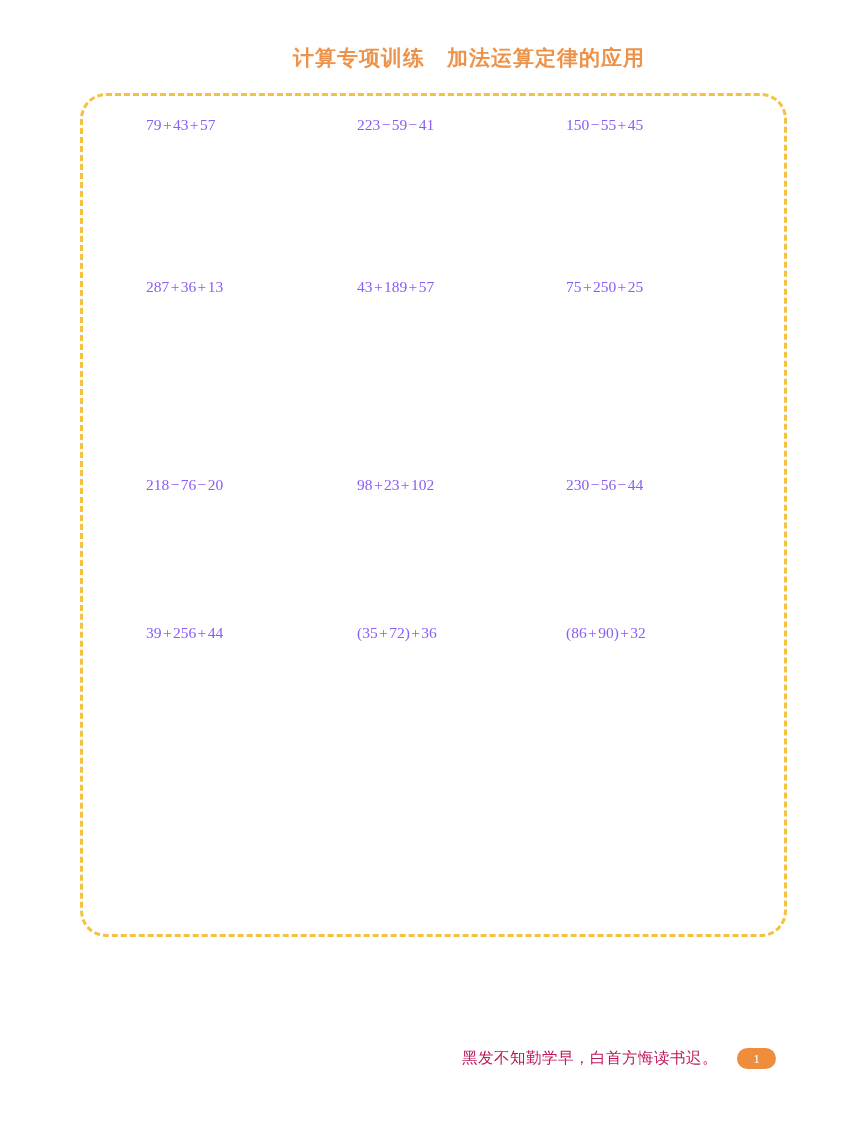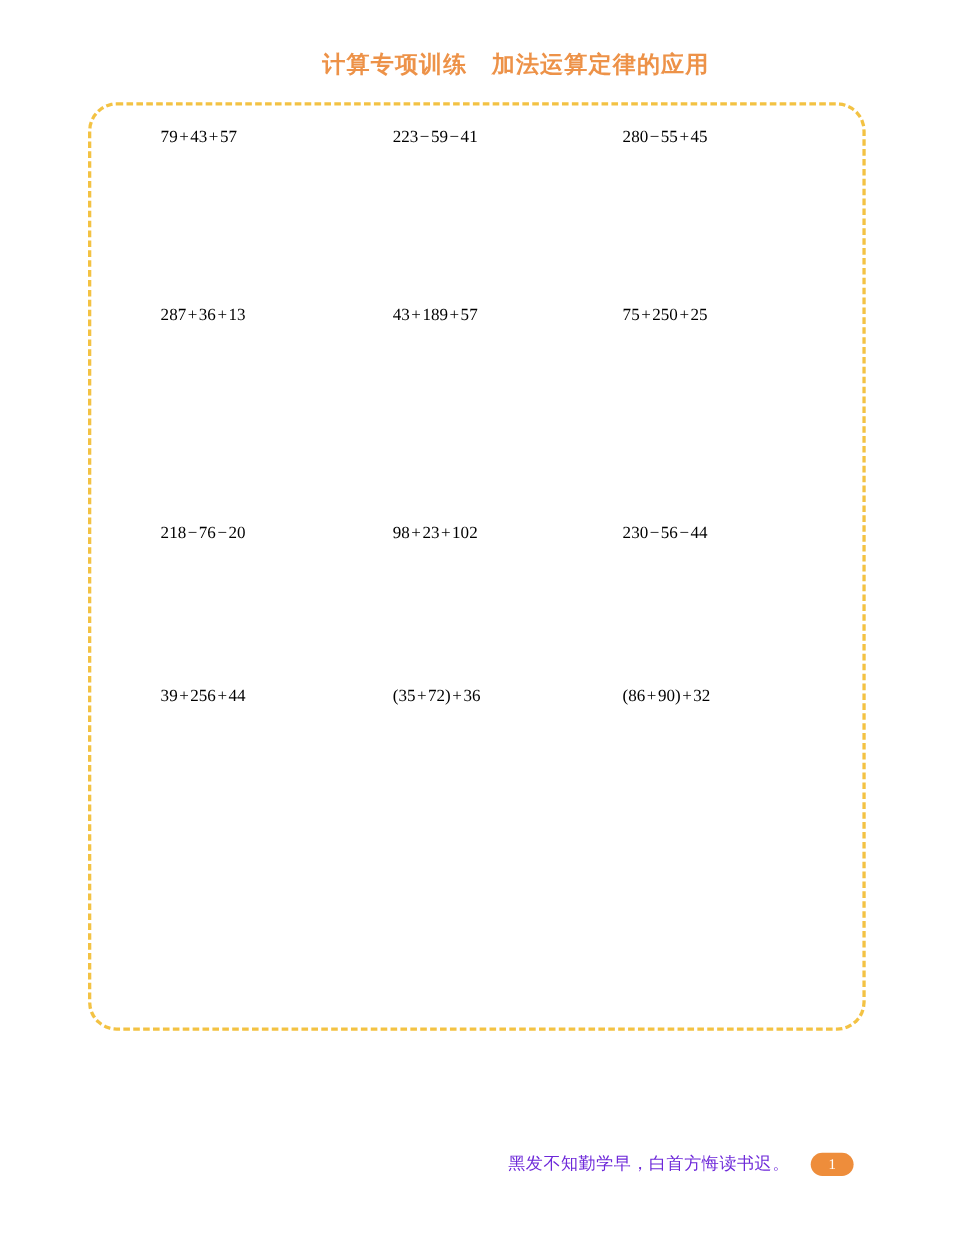--- a/index.html
+++ b/index.html
@@ -36,21 +36,21 @@
     height: 844px;
     box-sizing: border-box;
     border: 3px dashed #F3C243;
     border-radius: 26px;
     background: #ffffff;
   }
   .problem {
     position: absolute;
     font-family: "Liberation Serif", "DejaVu Serif", serif;
     font-size: 15.5px;
-    color: #000000;
+    color: #8b5cf6;
     word-spacing: -2.5px;
     white-space: nowrap;
   }
   .c1 { left: 63px; }
   .c2 { left: 274px; }
   .c3 { left: 483px; }
   .r1 { top: 20px; }
   .r2 { top: 182px; }
   .r3 { top: 380px; }
   .r4 { top: 528px; }
@@ -58,21 +58,21 @@
     position: absolute;
     top: 1048px;
     right: 90px;
     display: flex;
     align-items: center;
     gap: 19px;
   }
   .footer-quote {
     font-family: "Liberation Serif", "DejaVu Serif", serif;
     font-size: 15.5px;
-    color: #6d28d9;
+    color: #be185d;
     letter-spacing: 0.5px;
   }
   .page-number-badge {
     width: 39px;
     height: 21px;
     border-radius: 11px;
     background: #EE8D3B;
     color: #ffffff;
     font-family: "Liberation Serif", "DejaVu Serif", serif;
     font-size: 13.5px;
@@ -83,21 +83,21 @@
 </head>
 <body>
 
 <div class="page">
 
   <div class="page-title">计算专项训练　加法运算定律的应用</div>
 
   <div class="worksheet-box">
     <div class="problem c1 r1">79 + 43 + 57</div>
     <div class="problem c2 r1">223 − 59 − 41</div>
-    <div class="problem c3 r1">280 − 55 + 45</div>
+    <div class="problem c3 r1">150 − 55 + 45</div>
 
     <div class="problem c1 r2">287 + 36 + 13</div>
     <div class="problem c2 r2">43 + 189 + 57</div>
     <div class="problem c3 r2">75 + 250 + 25</div>
 
     <div class="problem c1 r3">218 − 76 − 20</div>
     <div class="problem c2 r3">98 + 23 + 102</div>
     <div class="problem c3 r3">230 − 56 − 44</div>
 
     <div class="problem c1 r4">39 + 256 + 44</div>

